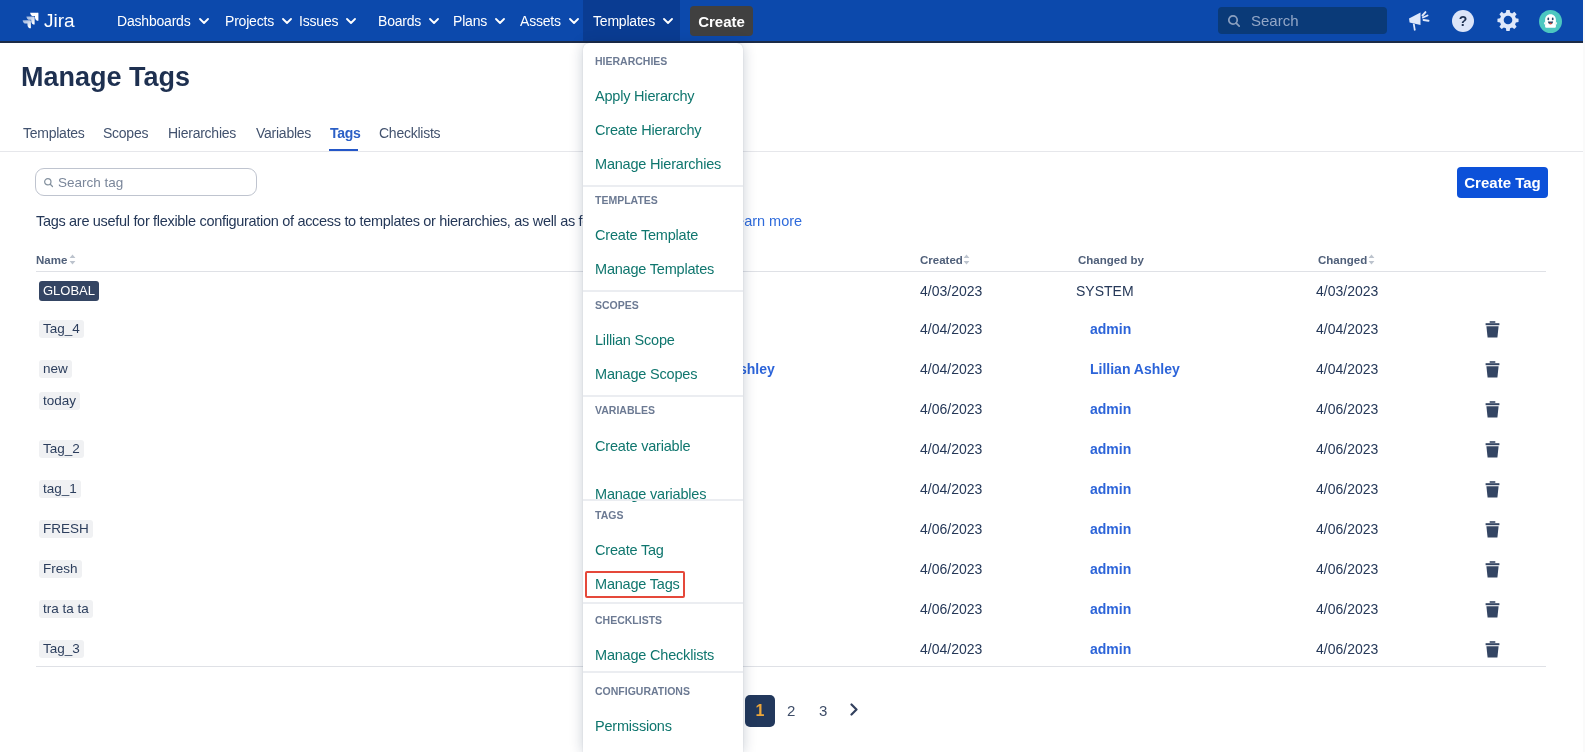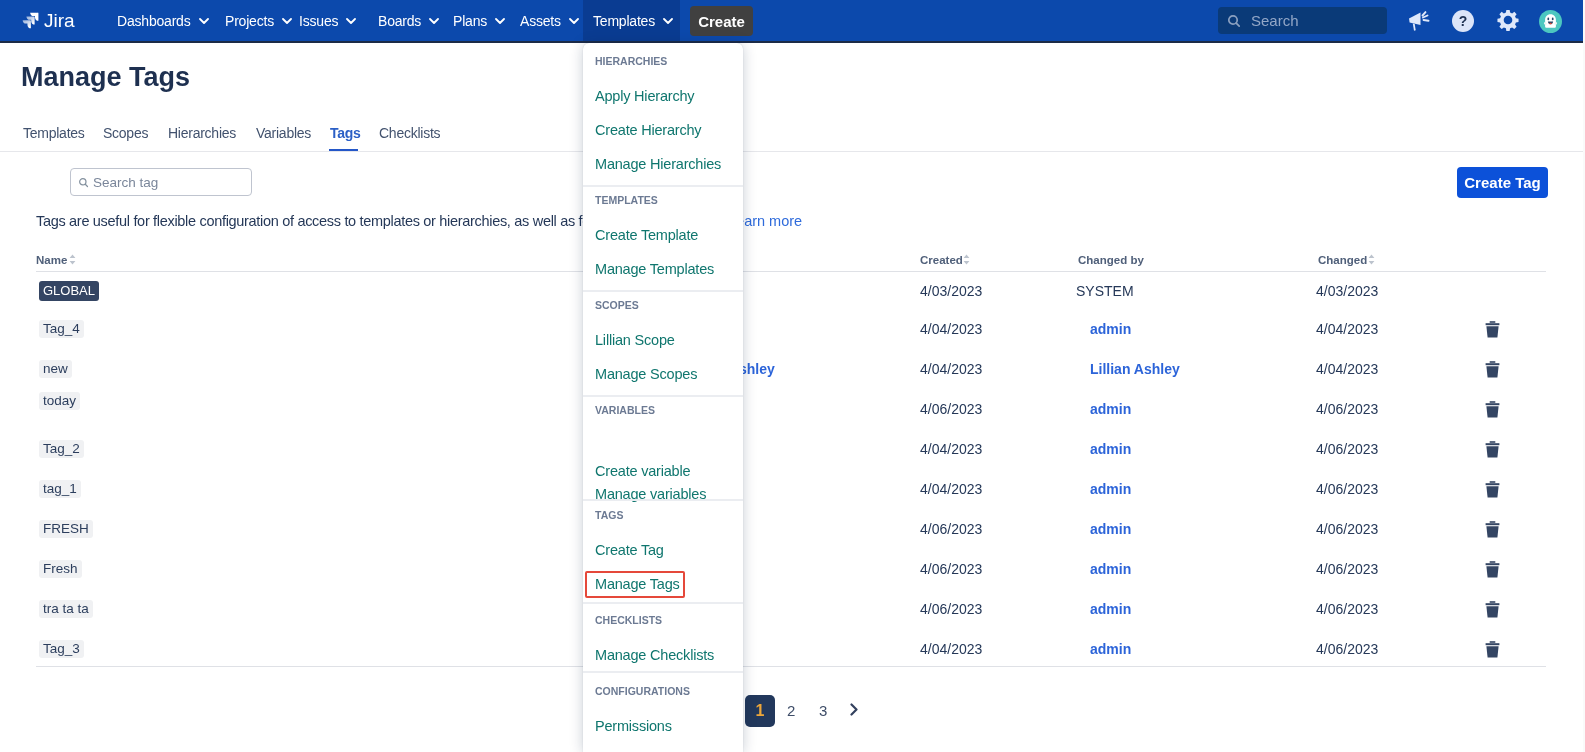--- a/index.html
+++ b/index.html
@@ -18,22 +18,22 @@
     display:flex; align-items:center; justify-content:center; }
   #searchbox { position:absolute; left:1218px; top:7px; width:169px; height:27px;
     background:#0a3a78; border-radius:4px; display:flex; align-items:center; }
   #searchbox span { color:#93a7c7; font-size:15px; margin-left:9px; }
   
   #title { position:absolute; left:21px; top:64px; line-height:1; font-size:27px; font-weight:700; color:#1e3050; }
   .tab { position:absolute; top:125px; font-size:14px; letter-spacing:-0.25px; color:#42526e; }
   #tab-active { color:#2b5fc6; font-weight:700; }
   #tab-underline { position:absolute; top:149px; height:3px; background:#2457c8; }
   #tabline { position:absolute; left:0; top:151px; width:1583px; height:1px; background:#e6e7eb; }
-  #taginput { position:absolute; left:35px; top:168px; width:182px; height:28px;
-    border:1px solid #bfc4cf; border-radius:4px; background:#fff; display:flex; align-items:center;margin-left:35px; }
+  #taginput { position:absolute; left:35px; top:168px; width:222px; height:28px;
+    border:1px solid #bfc4cf; border-radius:9px; background:#fff; display:flex; align-items:center; }
   #taginput span { color:#7a869a; font-size:13.5px; margin-left:4px; }
   #createtag { position:absolute; left:1457px; top:167px; width:91px; height:31px;
     background:#0c51d9; border-radius:4px; color:#fff; font-size:15px; font-weight:700;
     display:flex; align-items:center; justify-content:center; }
   #desc { position:absolute; left:36px; top:213px; font-size:14.5px; letter-spacing:-0.31px; color:#253858; white-space:nowrap; }
   #learnmore { position:absolute; left:728px; top:213px; font-size:14.5px; color:#2f6bdb; }
   
   .th { position:absolute; top:254px; font-size:11.5px; font-weight:700; color:#50607a; }
   .sort { position:absolute; top:254px; }
   #headline { position:absolute; left:36px; top:271px; width:1510px; height:1px; background:#dfe1e6; }
@@ -279,21 +279,21 @@
 <div class="ddh" style="top:509px">TAGS</div>
 <div class="ddh" style="top:614px">CHECKLISTS</div>
 <div class="ddh" style="top:685px">CONFIGURATIONS</div>
 <div class="ddi" style="top:88px">Apply Hierarchy</div>
 <div class="ddi" style="top:122px">Create Hierarchy</div>
 <div class="ddi" style="top:156px">Manage Hierarchies</div>
 <div class="ddi" style="top:227px">Create Template</div>
 <div class="ddi" style="top:261px">Manage Templates</div>
 <div class="ddi" style="top:332px">Lillian Scope</div>
 <div class="ddi" style="top:366px">Manage Scopes</div>
-<div class="ddi" style="top:463px">Create variable</div>
+<div class="ddi" style="top:438px">Create variable</div>
 <div class="ddi" style="top:486px">Manage variables</div>
 <div class="ddi" style="top:542px">Create Tag</div>
 <div class="ddi" style="top:576px">Manage Tags</div>
 <div class="ddi" style="top:647px">Manage Checklists</div>
 <div class="ddi" style="top:718px">Permissions</div>
 <div class="ddsep" style="top:185px"></div>
 <div class="ddsep" style="top:290px"></div>
 <div class="ddsep" style="top:395px"></div>
 <div class="ddsep" style="top:499px"></div>
 <div class="ddsep" style="top:602px"></div>

